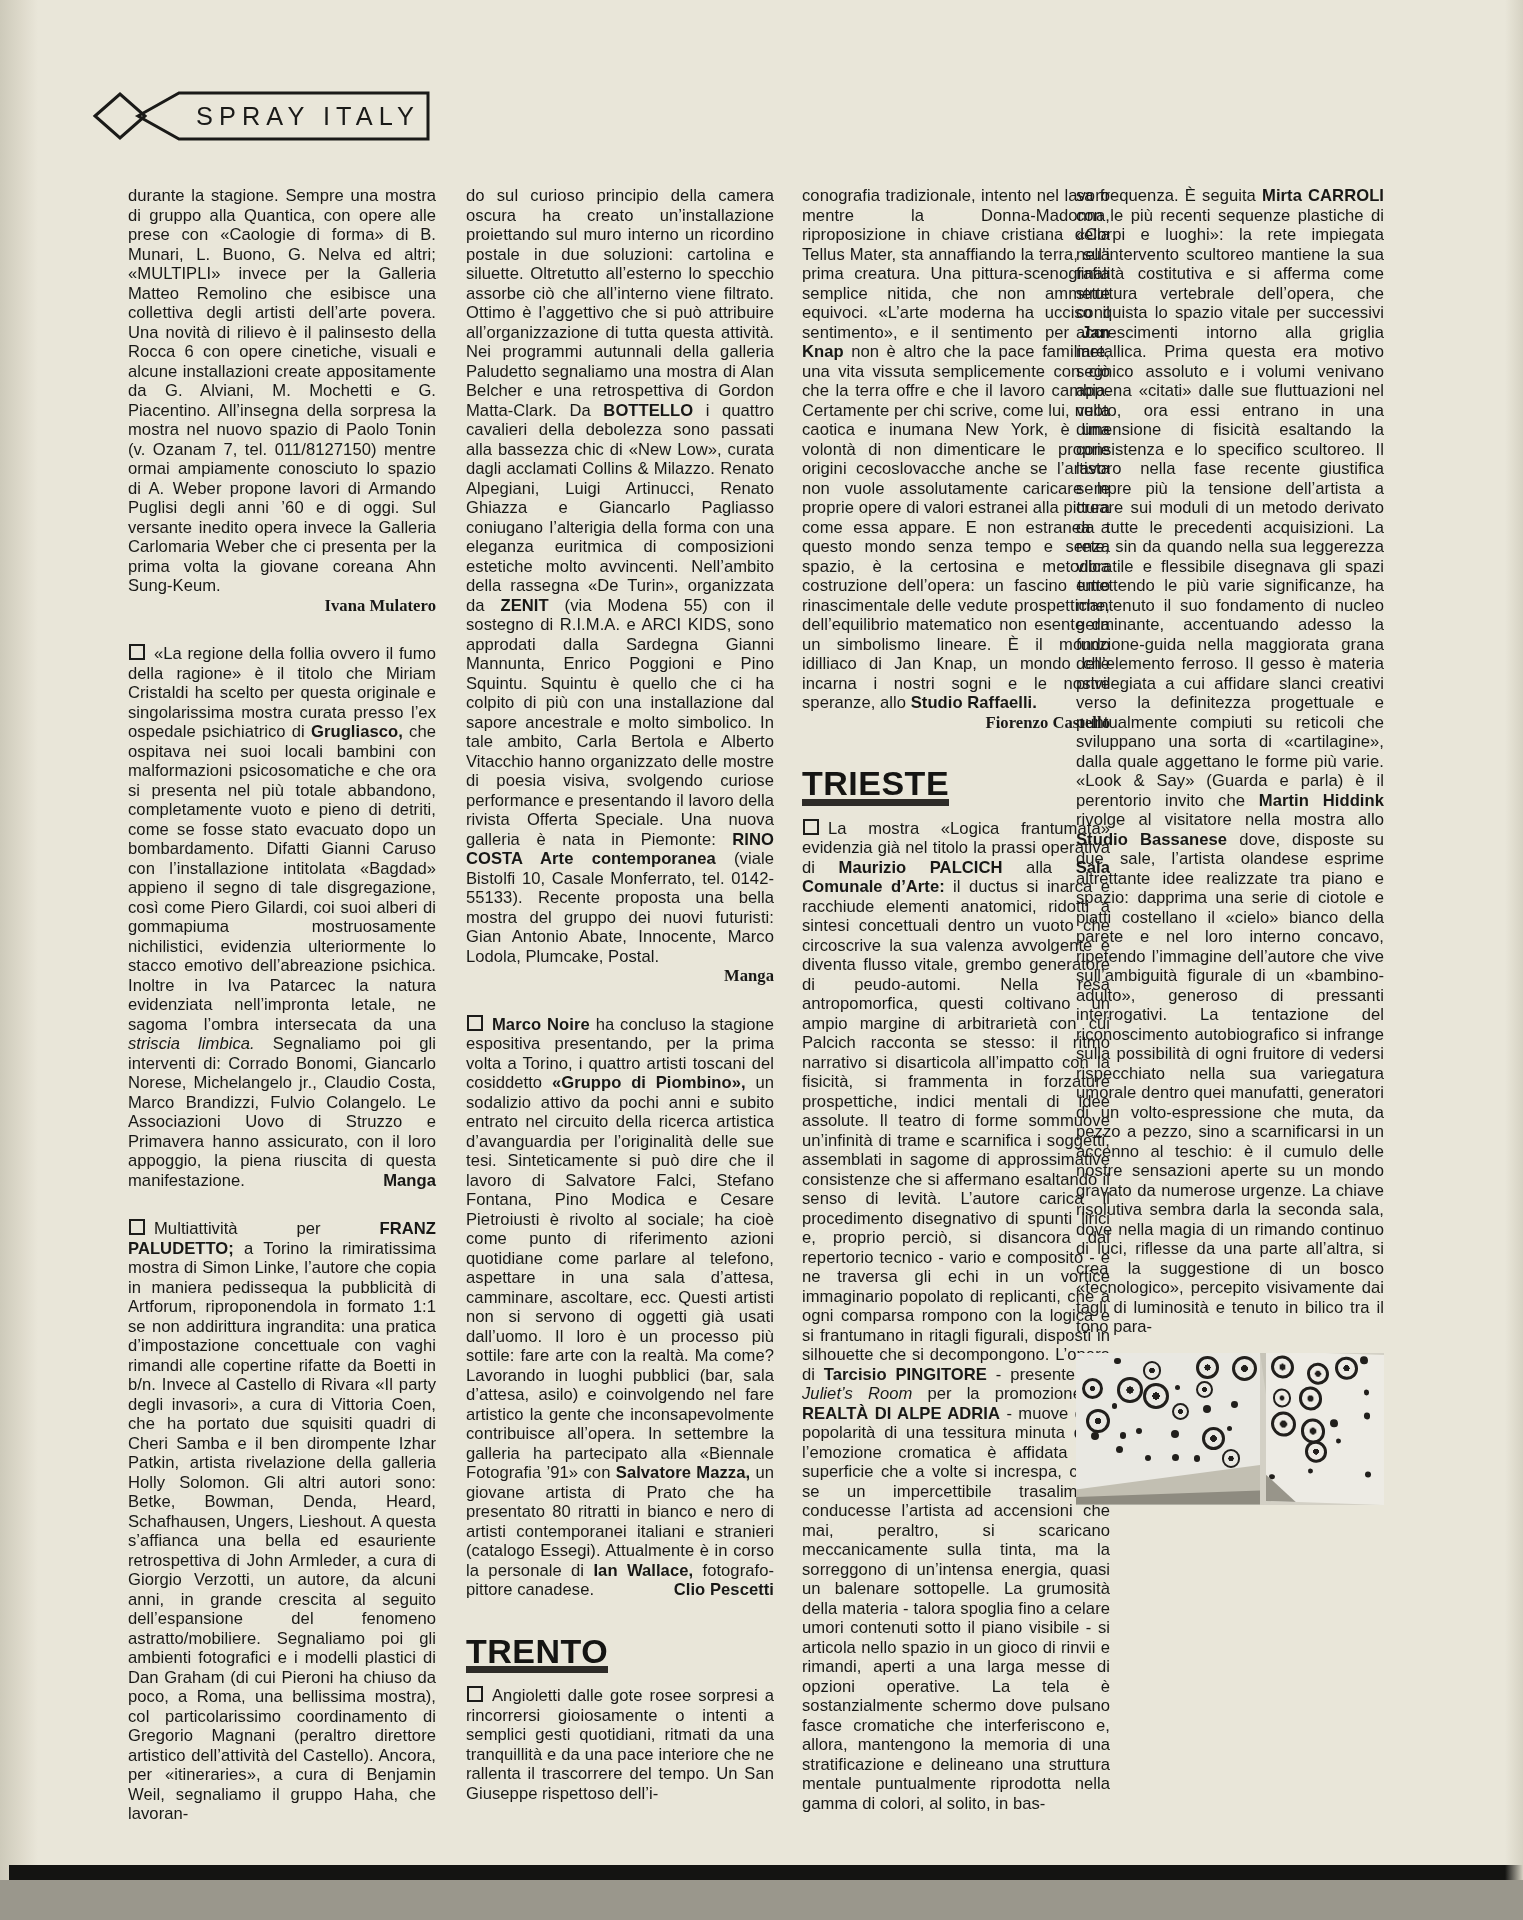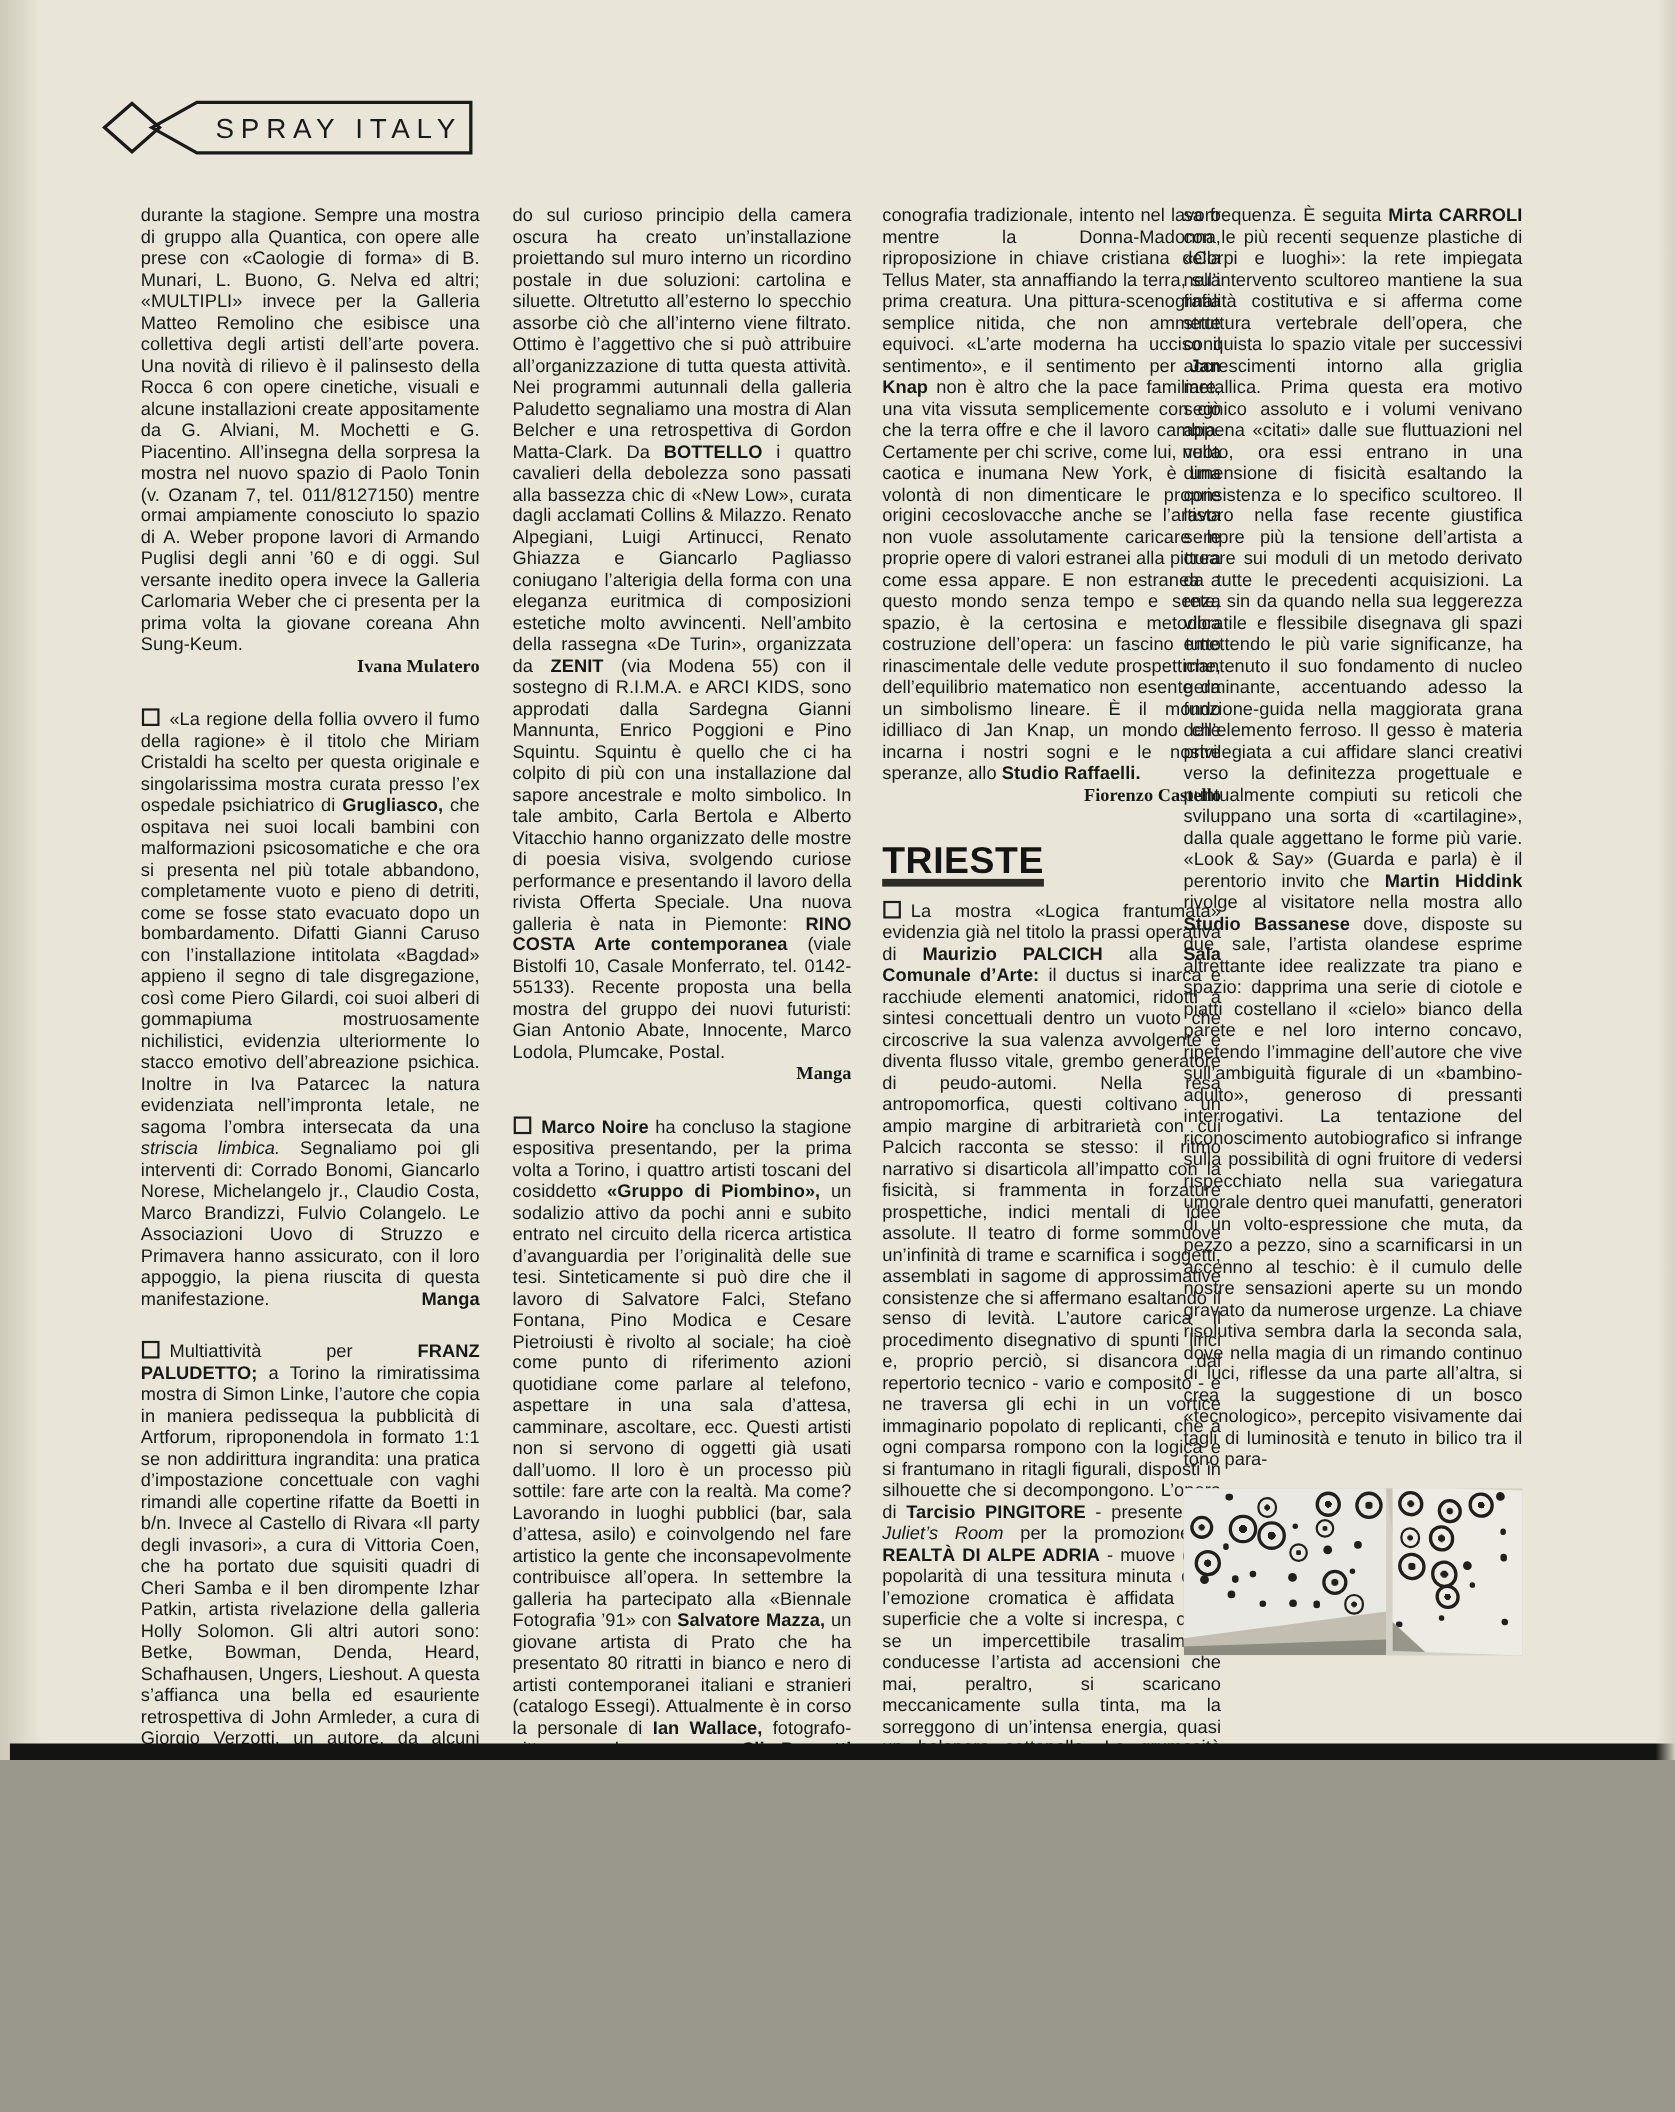--- a/index.html
+++ b/index.html
@@ -1,16 +1,16 @@
 <!DOCTYPE html>
 <html><head>
 <meta charset="utf-8">
 <style>
   html,body{margin:0;padding:0;background:#9a978c;}
-  .page{position:relative;width:1523px;height:1600px;background:#e9e6d9;overflow:hidden;
+  .page{position:relative;width:1523px;height:1880px;background:#e9e6d9;overflow:hidden;
         font-family:"Liberation Sans",sans-serif;color:#181816;}
   .page::before{content:"";position:absolute;left:0;top:0;bottom:0;width:38px;
         background:linear-gradient(90deg,#cdcaba 0%,#ddd9ca 55%,rgba(233,230,217,0) 100%);pointer-events:none;}
   .page::after{content:"";position:absolute;right:0;top:0;bottom:0;width:18px;
         background:linear-gradient(270deg,#d6d2c3 0%,rgba(233,230,217,0) 100%);pointer-events:none;}
   .bottom-bar{position:absolute;left:9px;right:0;bottom:0;height:15px;background:#141412;}
 
   .hdr{position:absolute;left:82px;top:84px;}
 
   .col{position:absolute;top:186px;width:308px;font-size:16.6px;line-height:19.5px;

